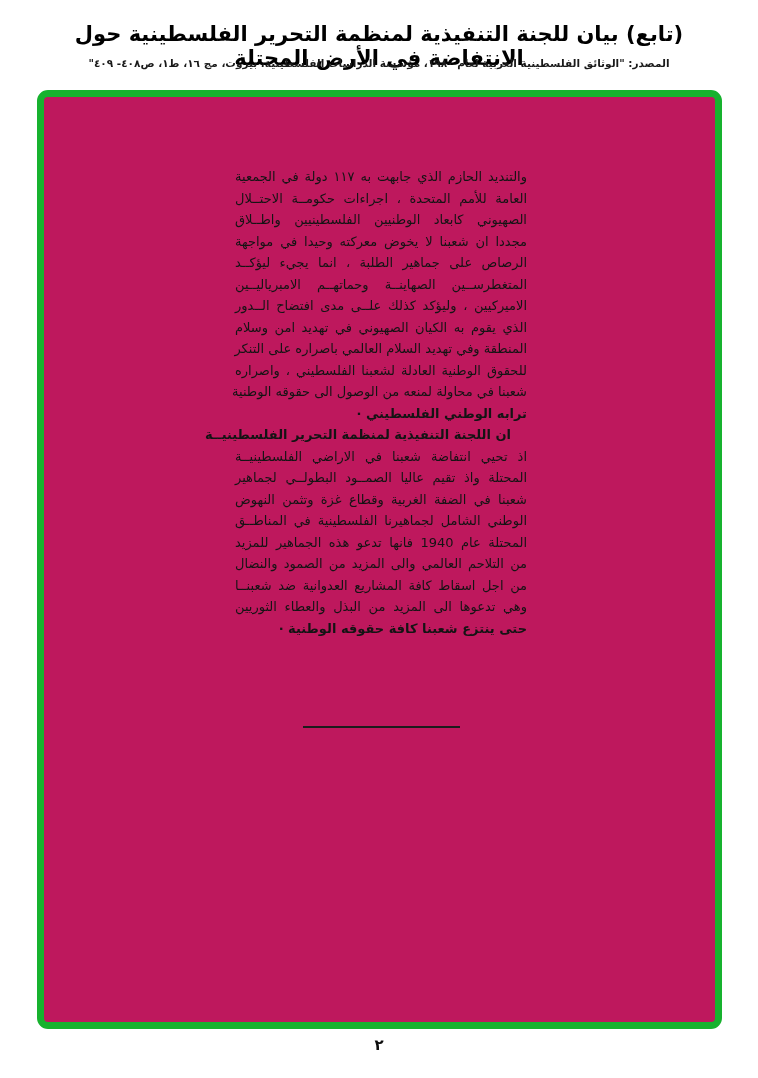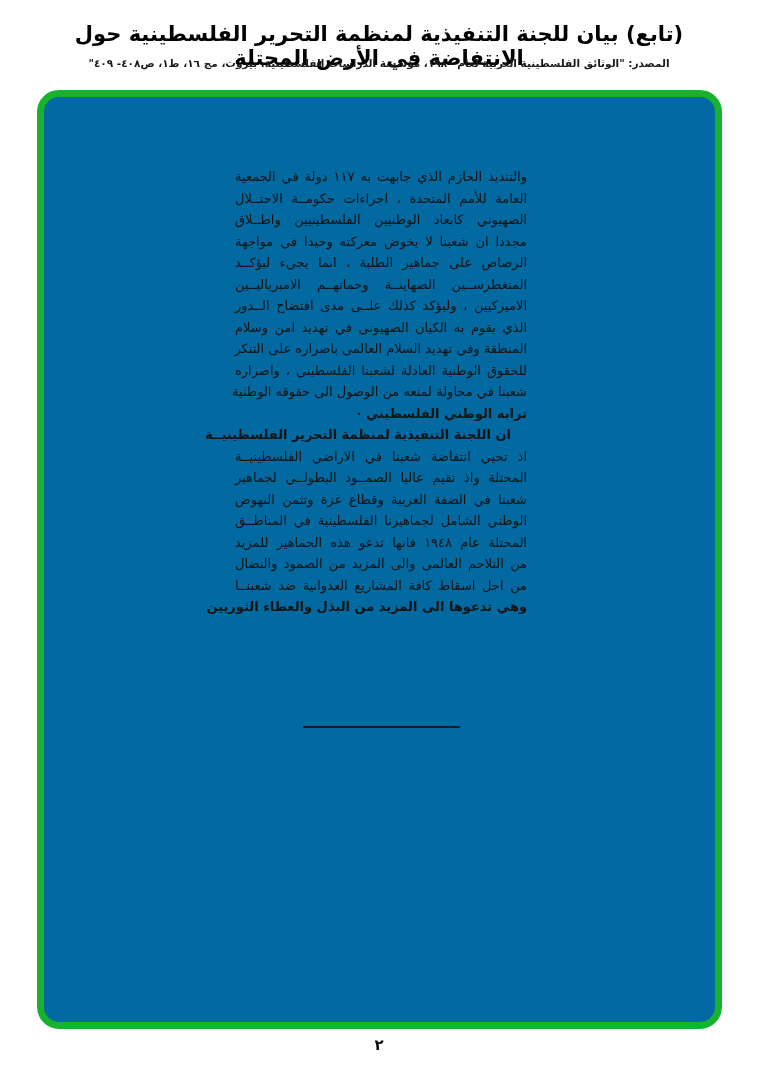--- a/index.html
+++ b/index.html
@@ -27,22 +27,22 @@
     text-align: center;
     font-size: 10.5px;
     font-weight: bold;
     color: #1a1a1a;
   }
   .content-frame {
     position: absolute;
     left: 37px; top: 90px;
     width: 671px; height: 925px;
     border: 7px solid #17b22e;
-    border-radius: 22px;
-    background: #0369a1;
+    border-radius: 11px;
+    background: #be185d;
   }
   .text-block {
     position: absolute;
     left: 191px; top: 69px;
     width: 292px;
     direction: rtl;
   }
   .para { margin: 0; padding: 0; }
   .line {
     direction: rtl;
@@ -102,23 +102,24 @@
         <div class="line">للحقوق الوطنية العادلة لشعبنا الفلسطيني ، واصراره</div>
         <div class="line">شعبنا في محاولة لمنعه من الوصول الى حقوقه الوطنية</div>
         <div class="line">ترابه الوطني الفلسطيني ·</div>
       </div>
     <div class="para para2">
         <div class="line">ان اللجنة التنفيذية لمنظمة التحرير الفلسطينيــة</div>
         <div class="line">اذ تحيي انتفاضة شعبنا في الاراضي الفلسطينيــة</div>
         <div class="line">المحتلة واذ تقيم عاليا الصمــود البطولــي لجماهير</div>
         <div class="line">شعبنا في الضفة الغربية وقطاع غزة وتثمن النهوض</div>
         <div class="line">الوطني الشامل لجماهيرنا الفلسطينية في المناطــق</div>
-        <div class="line">المحتلة عام ١٩٤٨ فانها تدعو هذه الجماهير للمزيد</div>
+        <div class="line">المحتلة عام 1940 فانها تدعو هذه الجماهير للمزيد</div>
         <div class="line">من التلاحم العالمي والى المزيد من الصمود والنضال</div>
         <div class="line">من اجل اسقاط كافة المشاريع العدوانية ضد شعبنــا</div>
         <div class="line">وهي تدعوها الى المزيد من البذل والعطاء الثوريين</div>
+        <div class="line">حتى ينتزع شعبنا كافة حقوقه الوطنية ·</div>
       </div>
   </div>
 
   <div class="separator"></div>
 </div>
 
 <div class="page-number">٢</div>
 
 </body></html>

